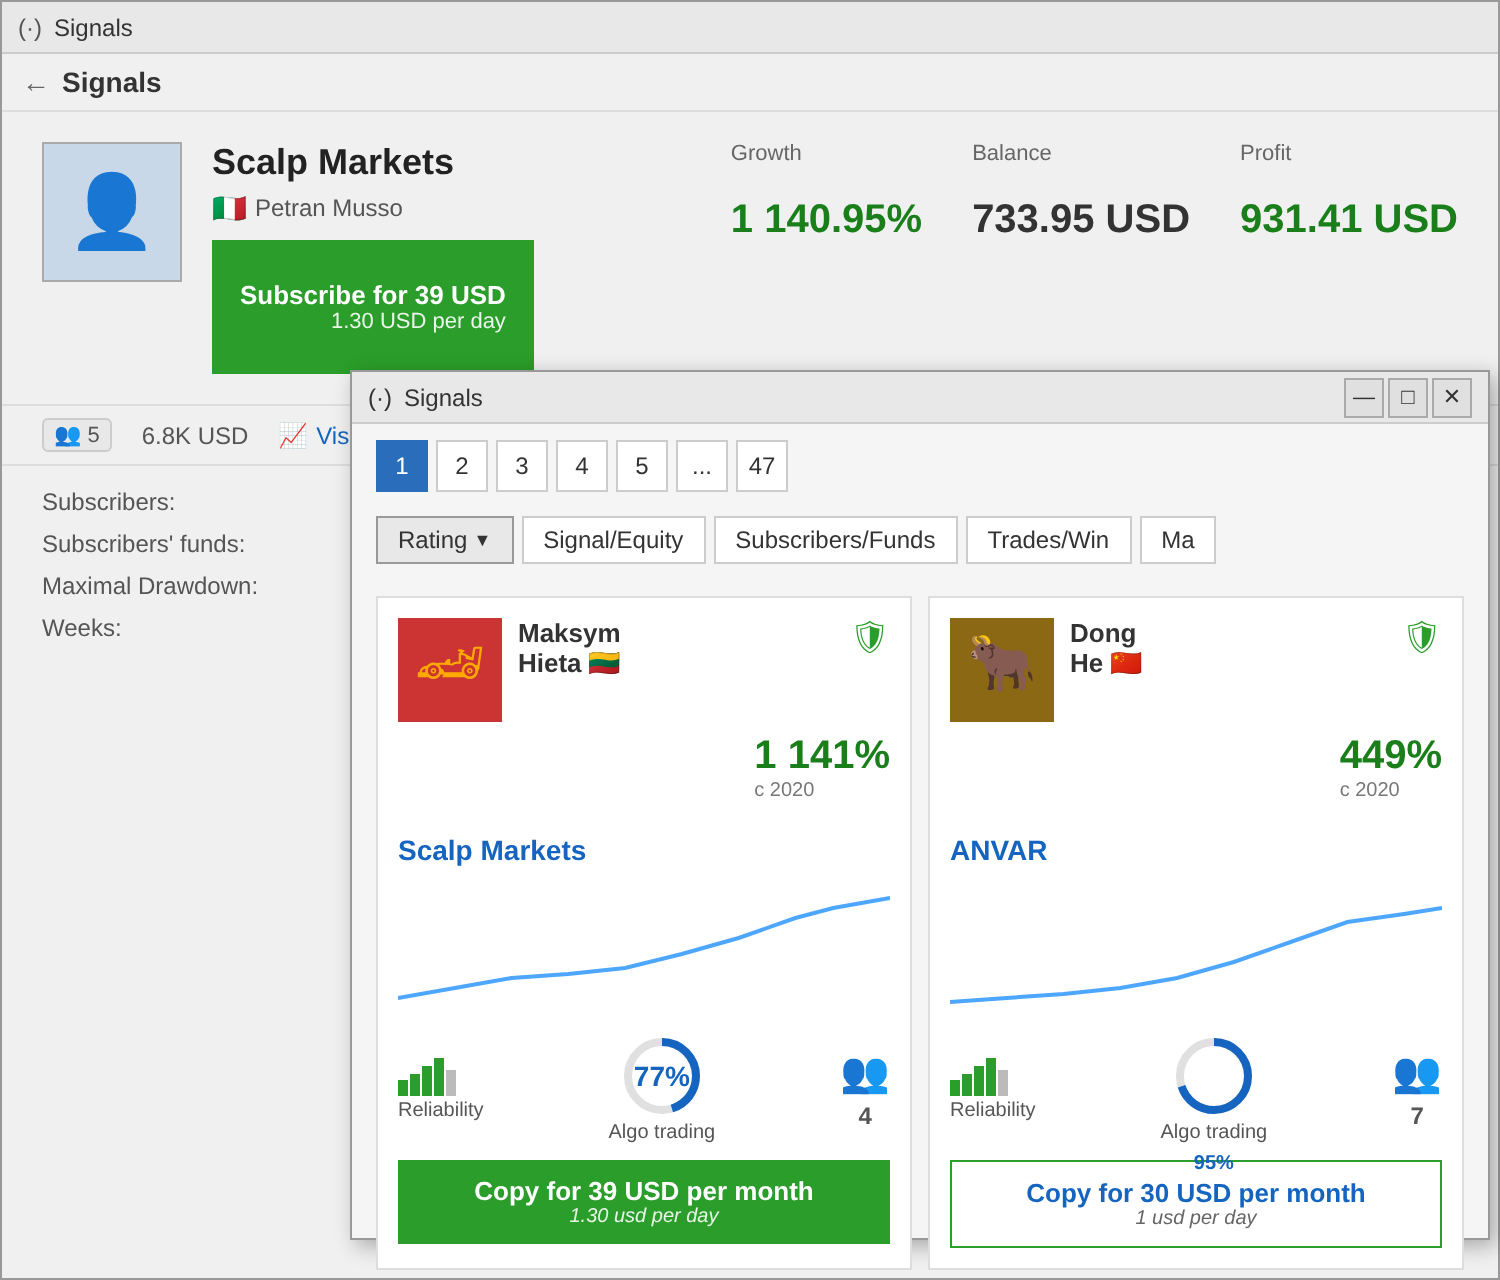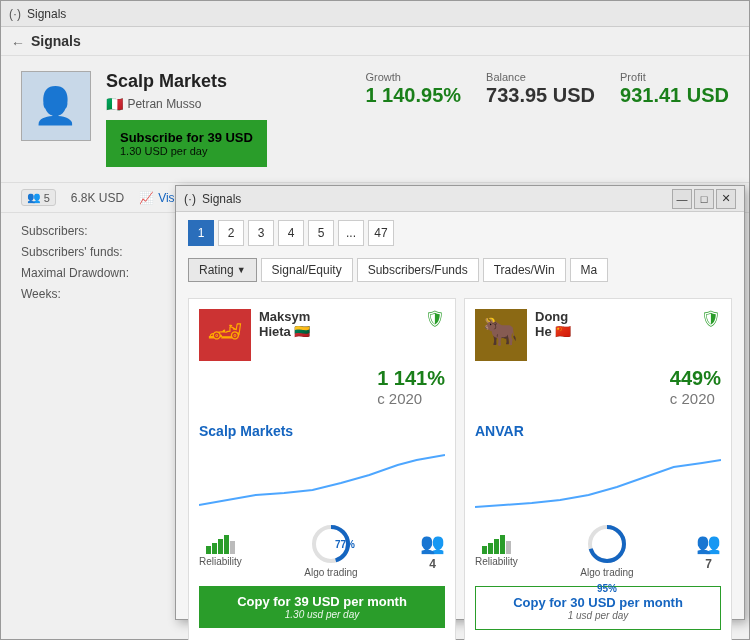--- a/index.html
+++ b/index.html
@@ -18,27 +18,27 @@
     
     .signal-detail { display: flex; padding: 15px 20px; gap: 15px; align-items: flex-start; border-bottom: 1px solid #ddd; }
     .avatar-box { width: 70px; height: 70px; background: #c8d8e8; border: 1px solid #aaa; display: flex; align-items: center; justify-content: center; flex-shrink: 0; }
     .avatar-person { font-size: 36px; color: #7a9ab0; }
 
     .signal-info { flex: 1; }
     .signal-name { font-size: 18px; font-weight: 700; color: #222; margin-bottom: 4px; }
     .signal-author { font-size: 12px; color: #555; display: flex; align-items: center; gap: 4px; margin-bottom: 8px; }
     .flag-it { font-size: 14px; }
 
-    .subscribe-btn { background: #2a9d2a; color: #000000; border: none; padding: 10px 14px; cursor: pointer; text-align: left; min-width: 140px; }
+    .subscribe-btn { background: #2a9d2a; color: #ffffff; border: none; padding: 20px 14px; cursor: pointer; text-align: right; min-width: 140px; }
     .subscribe-btn .main-text { font-size: 13px; font-weight: 600; display: block; }
     .subscribe-btn .sub-text { font-size: 11px; display: block; opacity: 0.9; }
 
     .stats-area { display: flex; gap: 25px; align-items: flex-start; }
     .stat-block { text-align: left; }
-    .stat-label { font-size: 11px; color: #666; margin-bottom: 1px; }
+    .stat-label { font-size: 11px; color: #666; margin-bottom: 16px; }
     .stat-value { font-size: 20px; font-weight: 700; color: #333; }
     .stat-value.green { color: #1a7f1a; }
 
     .signal-meta { padding: 6px 20px; display: flex; align-items: center; gap: 15px; border-bottom: 1px solid #ddd; font-size: 12px; color: #555; }
     .subscribers-group { display: flex; align-items: center; gap: 4px; }
     .subs-badge { background: #e8e8e8; border: 1px solid #ccc; border-radius: 3px; padding: 1px 5px; font-size: 11px; display: flex; align-items: center; gap: 3px; }
     .viz-link { color: #1565C0; cursor: pointer; display: flex; align-items: center; gap: 4px; }
     .mql5-link { color: #1565C0; cursor: pointer; display: flex; align-items: center; gap: 4px; }
     .stat-item-label { font-size: 12px; color: #555; }
 
@@ -62,29 +62,29 @@
 
     
     .cards-area { display: flex; gap: 8px; padding: 8px 12px; }
 
     
     .card { background: #fff; border: 1px solid #ddd; flex: 1; padding: 10px; position: relative; }
     .card-header { display: flex; align-items: flex-start; gap: 8px; margin-bottom: 6px; }
     .card-author-info { flex: 1; }
     .card-author-name { font-size: 13px; font-weight: 600; color: #333; }
     .card-growth-pct { font-size: 20px; font-weight: 700; color: #1a7f1a; }
-    .card-growth-since { font-size: 15px; color: #777; }
+    .card-growth-since { font-size: 10px; color: #777; }
     .card-signal-name { font-size: 14px; font-weight: 700; color: #1565C0; cursor: pointer; margin-bottom: 6px; }
 
     
     .chart-area { height: 70px; margin-bottom: 8px; position: relative; overflow: hidden; }
 
     
     .card-bottom { display: flex; align-items: center; justify-content: space-between; margin-bottom: 8px; }
-    .reliability-block { display: flex; flex-direction: column; align-items: center; font-size: 10px; color: #555; gap: 2px; }
+    .reliability-block { display: flex; flex-direction: column; align-items: flex-start; font-size: 10px; color: #555; gap: 2px; }
     .bar-chart { display: flex; align-items: flex-end; gap: 1px; height: 20px; }
     .bar { width: 5px; background: #999; }
     .bar.green { background: #2a9d2a; }
 
     .circle-stat { display: flex; flex-direction: column; align-items: center; font-size: 10px; color: #555; gap: 2px; }
     .subscribers-icon { display: flex; flex-direction: column; align-items: center; font-size: 10px; color: #555; gap: 2px; }
     .sub-count { font-size: 12px; font-weight: 600; color: #555; }
 
     
     .copy-btn { display: block; width: 100%; padding: 8px; background: #2a9d2a; color: white; border: none; cursor: pointer; text-align: center; }
@@ -250,21 +250,21 @@
           </div>
           <span>Reliability</span>
         </div>
 
         <div class="circle-stat">
           <div style="position:relative;width:42px;height:42px;">
             <svg width="42" height="42" viewBox="0 0 42 42">
               <circle cx="21" cy="21" r="17" fill="none" stroke="#e0e0e0" stroke-width="4"></circle>
               <circle cx="21" cy="21" r="17" fill="none" stroke="#1565C0" stroke-width="4" stroke-dasharray="75 106.8" stroke-dashoffset="26.7" transform="rotate(-90 21 21)"></circle>
             </svg>
-            <div style="position:absolute;top:50%;left:50%;transform:translate(-50%,-50%);font-size:10px;font-weight:700;color:#1565C0;margin-left:14px;">77%</div>
+            <div style="position:absolute;top:50%;left:50%;transform:translate(-50%,-50%);font-size:14px;font-weight:700;color:#1565C0;">77%</div>
           </div>
           <span>Algo trading</span>
         </div>
 
         <div class="subscribers-icon">
           <div style="font-size:20px;color:#999;">👥</div>
           <span class="sub-count">4</span>
         </div>
       </div>
 

